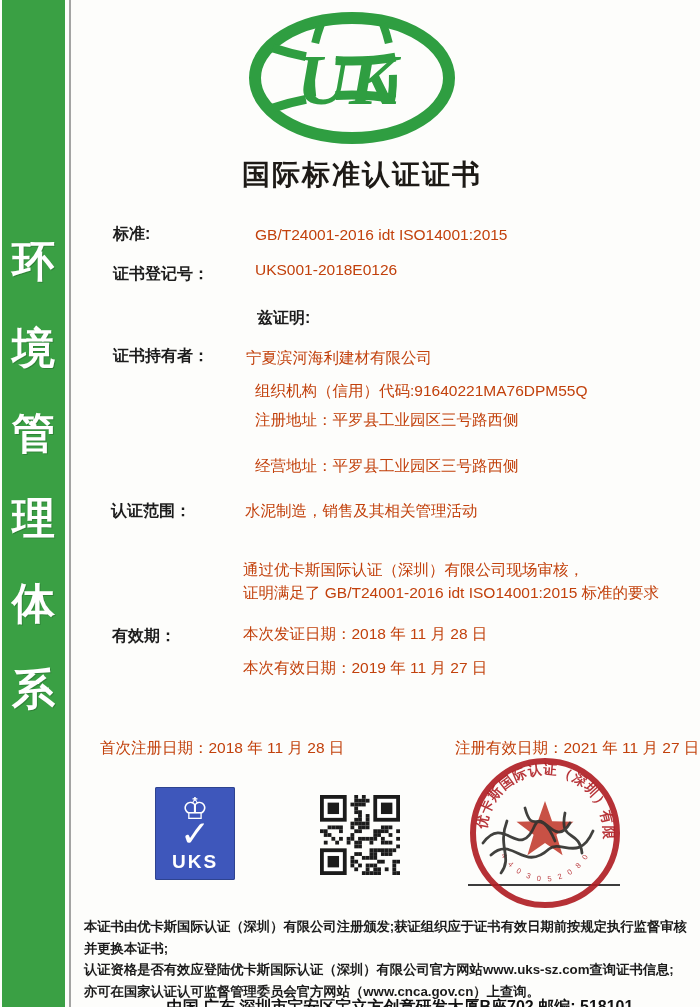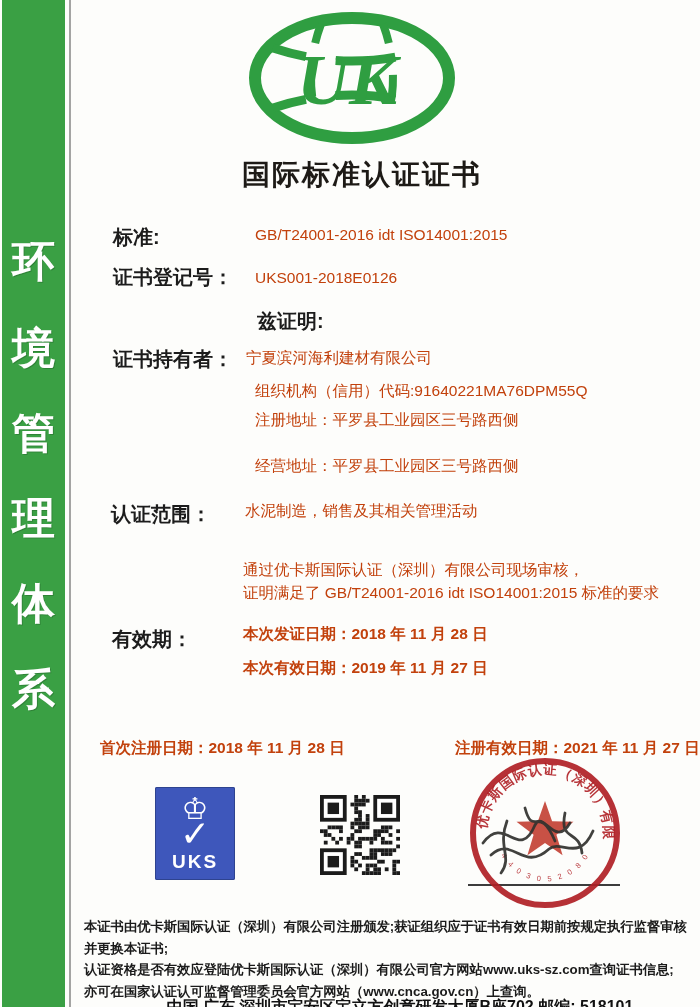--- a/index.html
+++ b/index.html
@@ -12,23 +12,23 @@
   .side-char{position:absolute;left:0;width:63px;text-align:center;color:#fff;
              font-weight:bold;font-size:43px;line-height:1;
              text-shadow:1px 1px 0 rgba(0,0,0,.18);}
   #edge-line{left:69px;top:0;width:2px;height:1007px;background:rgba(55,55,55,.45);}
 
   
   #title{top:156px;left:0;width:724px;text-align:center;font-size:28px;font-weight:bold;
          color:#1d1a16;letter-spacing:2px;}
 
   
-  .lbl{font-size:20px;font-weight:bold;color:#1c1c1c;white-space:nowrap;}
+  .lbl{font-size:16px;font-weight:bold;color:#1c1c1c;white-space:nowrap;}
   .val{font-size:15.5px;color:#c2410c;white-space:nowrap;}
-  .strong{font-weight:bold;}
+  .strong{font-weight:normal;}
 
   
   #uks-logo{left:155px;top:787px;width:80px;height:93px;background:#3e57bb;border-radius:2px;
             display:flex;flex-direction:column;align-items:center;justify-content:center;
             color:#fff;box-shadow:0 0 0 1px #2e438f inset;}
   #uks-crown{font-size:30px;line-height:1;font-family:"DejaVu Sans",sans-serif;}
   #uks-check{font-size:36px;line-height:.8;font-weight:bold;margin-top:-4px;}
   #uks-text{font-size:19px;font-weight:bold;letter-spacing:2px;margin-top:2px;}
 
   #qr-box{left:320px;top:795px;width:80px;height:80px;}
@@ -68,21 +68,21 @@
       <text x="104" y="92" text-anchor="middle" font-size="72" font-weight="bold" font-style="italic" fill="#2f9e41" font-family="Liberation Serif, DejaVu Serif, serif">UK</text>
     </svg>
   </div>
 
   <div id="title" class="abs">国际标准认证证书</div>
 
   <div class="abs lbl" style="left:113px;top:224px">标准:</div>
   <div class="abs val" style="left:255px;top:226px">GB/T24001-2016 idt ISO14001:2015</div>
 
   <div class="abs lbl" style="left:113px;top:264px">证书登记号：</div>
-  <div class="abs val" style="left:255px;top:269px">UKS001-2018E0126</div>
+  <div class="abs val" style="left:255px;top:261px">UKS001-2018E0126</div>
 
   <div class="abs lbl" style="left:257px;top:308px">兹证明:</div>
 
   <div class="abs lbl" style="left:113px;top:346px">证书持有者：</div>
   <div class="abs val" style="left:246px;top:348px">宁夏滨河海利建材有限公司</div>
   <div class="abs val" style="left:255px;top:381px">组织机构（信用）代码:91640221MA76DPM55Q</div>
   <div class="abs val" style="left:255px;top:410px">注册地址：平罗县工业园区三号路西侧</div>
   <div class="abs val" style="left:255px;top:456px">经营地址：平罗县工业园区三号路西侧</div>
 
   <div class="abs lbl" style="left:111px;top:501px">认证范围：</div>

